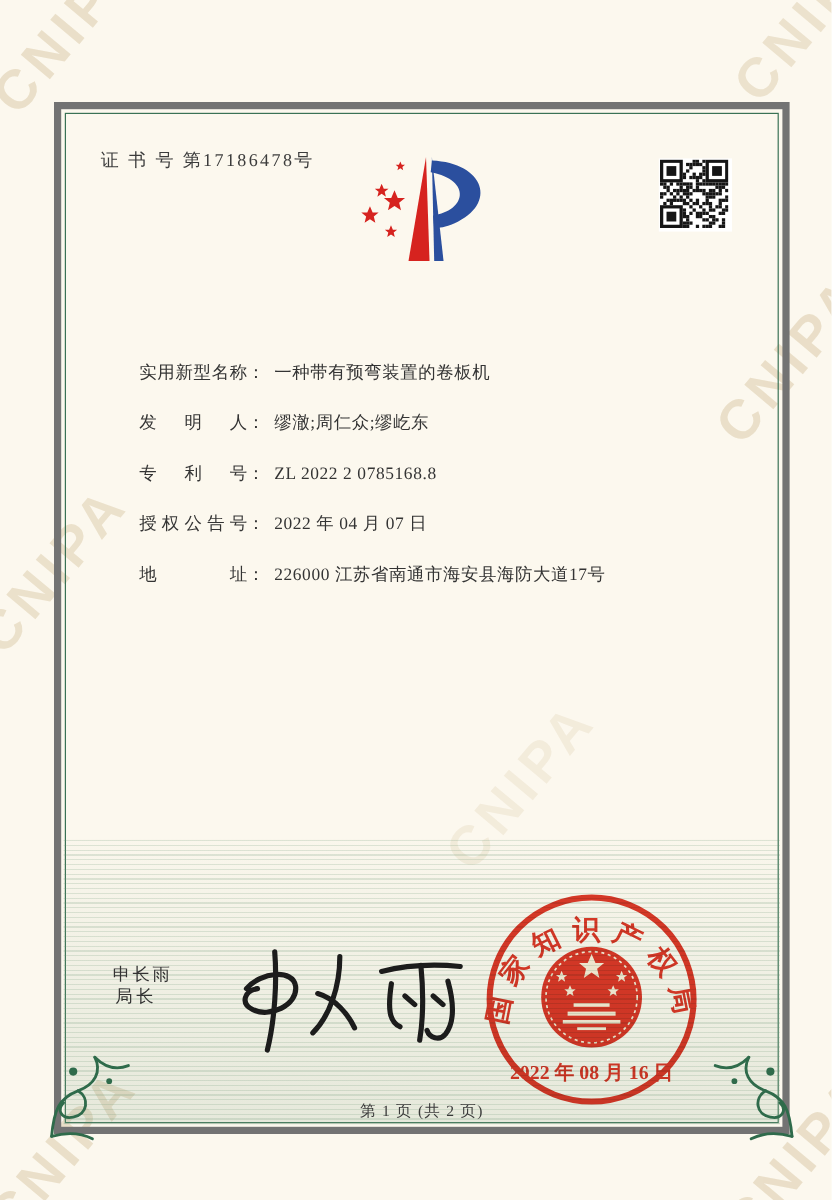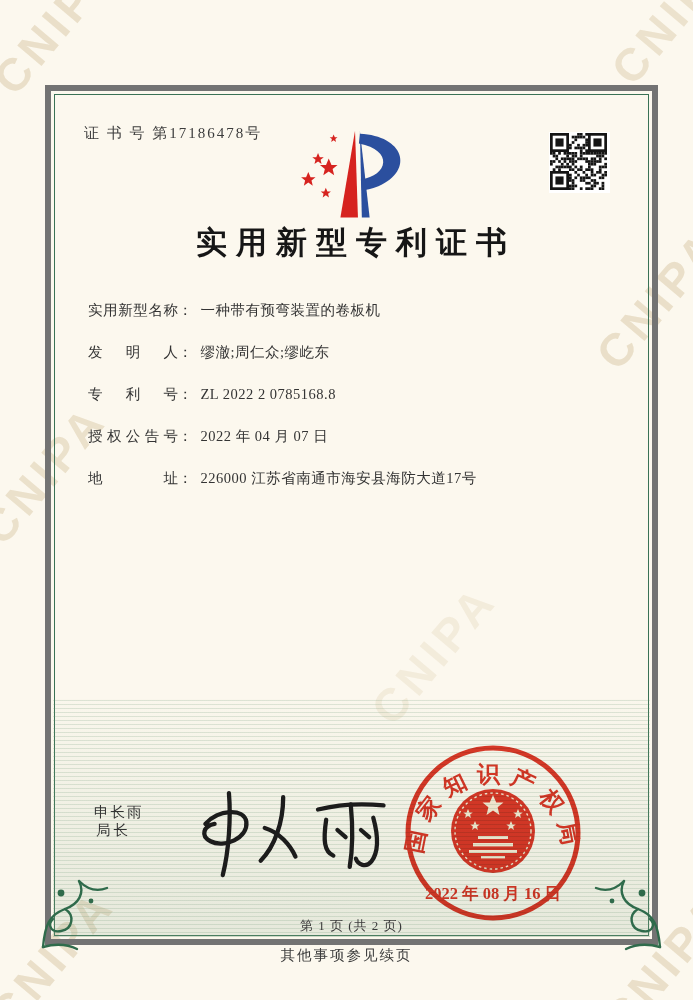--- a/index.html
+++ b/index.html
@@ -44,21 +44,21 @@
     background:#fff; padding:1px;
   }
   .qr svg{display:block;width:57px;height:57px;}
   .logo{position:absolute; left:232px; top:34px; width:146px; height:96px;}
   .title{
     position:absolute; left:0; top:131px; width:100%;
     text-align:center; font-size:31px; font-weight:bold; color:#161616;
     letter-spacing:9px; text-indent:9px;
   }
   .fields{position:absolute; left:37px; top:210px; width:534px;}
-  .frow{position:relative; height:42px; font-size:14.5px; color:#343434; white-space:nowrap;}
+  .frow{position:relative; height:42px; font-size:14.5px; color:#343434; white-space:nowrap;margin-left:28px;}
   .flabel{
     display:inline-block; width:90px; vertical-align:top;
     text-align:justify; text-align-last:justify;
   }
   .fcolon{display:inline-block; margin-right:8px;}
   .fvalue{letter-spacing:.5px;}
   .grant2{position:absolute; left:266px; top:0;}
   .grant2 .fcolon{margin-right:6px;}
   .paras{
     position:absolute; left:37px; top:500px; width:532px;
@@ -285,21 +285,20 @@
         <path d="M79,6 L81,95 L89,95 Z" fill="#2b4f9e"></path>
 
         <use href="#star" transform="translate(52,14) scale(0.42)" fill="#d6231f"></use>
         <use href="#star" transform="translate(36,35) scale(0.62)" fill="#d6231f"></use>
         <use href="#star" transform="translate(47,44) scale(0.95)" fill="#d6231f"></use>
         <use href="#star" transform="translate(26,56) scale(0.78)" fill="#d6231f"></use>
         <use href="#star" transform="translate(44,70) scale(0.55)" fill="#d6231f"></use>
       </svg>
     </div>
 
-    <div class="title">实用新型专利证书</div>
 
     <div class="fields">
       <div class="frow">
         <span class="flabel">实用新型名称</span><span class="fcolon">：</span><span class="fvalue">一种带有预弯装置的卷板机</span>
       </div>
       <div class="frow">
         <span class="flabel">发明人</span><span class="fcolon">：</span><span class="fvalue">缪澈;周仁众;缪屹东</span>
       </div>
       <div class="frow">
         <span class="flabel">专利号</span><span class="fcolon">：</span><span class="fvalue">ZL 2022 2 0785168.8</span>
@@ -378,14 +377,13 @@
         <path d="M6,74 C8,52 12,42 28,36 C42,31 48,20 42,8"></path>
         <path d="M28,36 C38,42 36,56 24,58 C14,60 10,52 16,46"></path>
         <path d="M42,8 C50,16 60,19 70,15"></path>
         <path d="M6,74 C20,70 32,72 40,76"></path>
         <circle cx="24" cy="20" r="3.4" fill="#2f6b4b" stroke="none"></circle>
         <circle cx="54" cy="28" r="2.4" fill="#2f6b4b" stroke="none"></circle>
       </svg>
     </div>
   </div>
 
-  <div class="bottom-note">其他事项参见续页</div>
 </div>
 
 </body></html>

